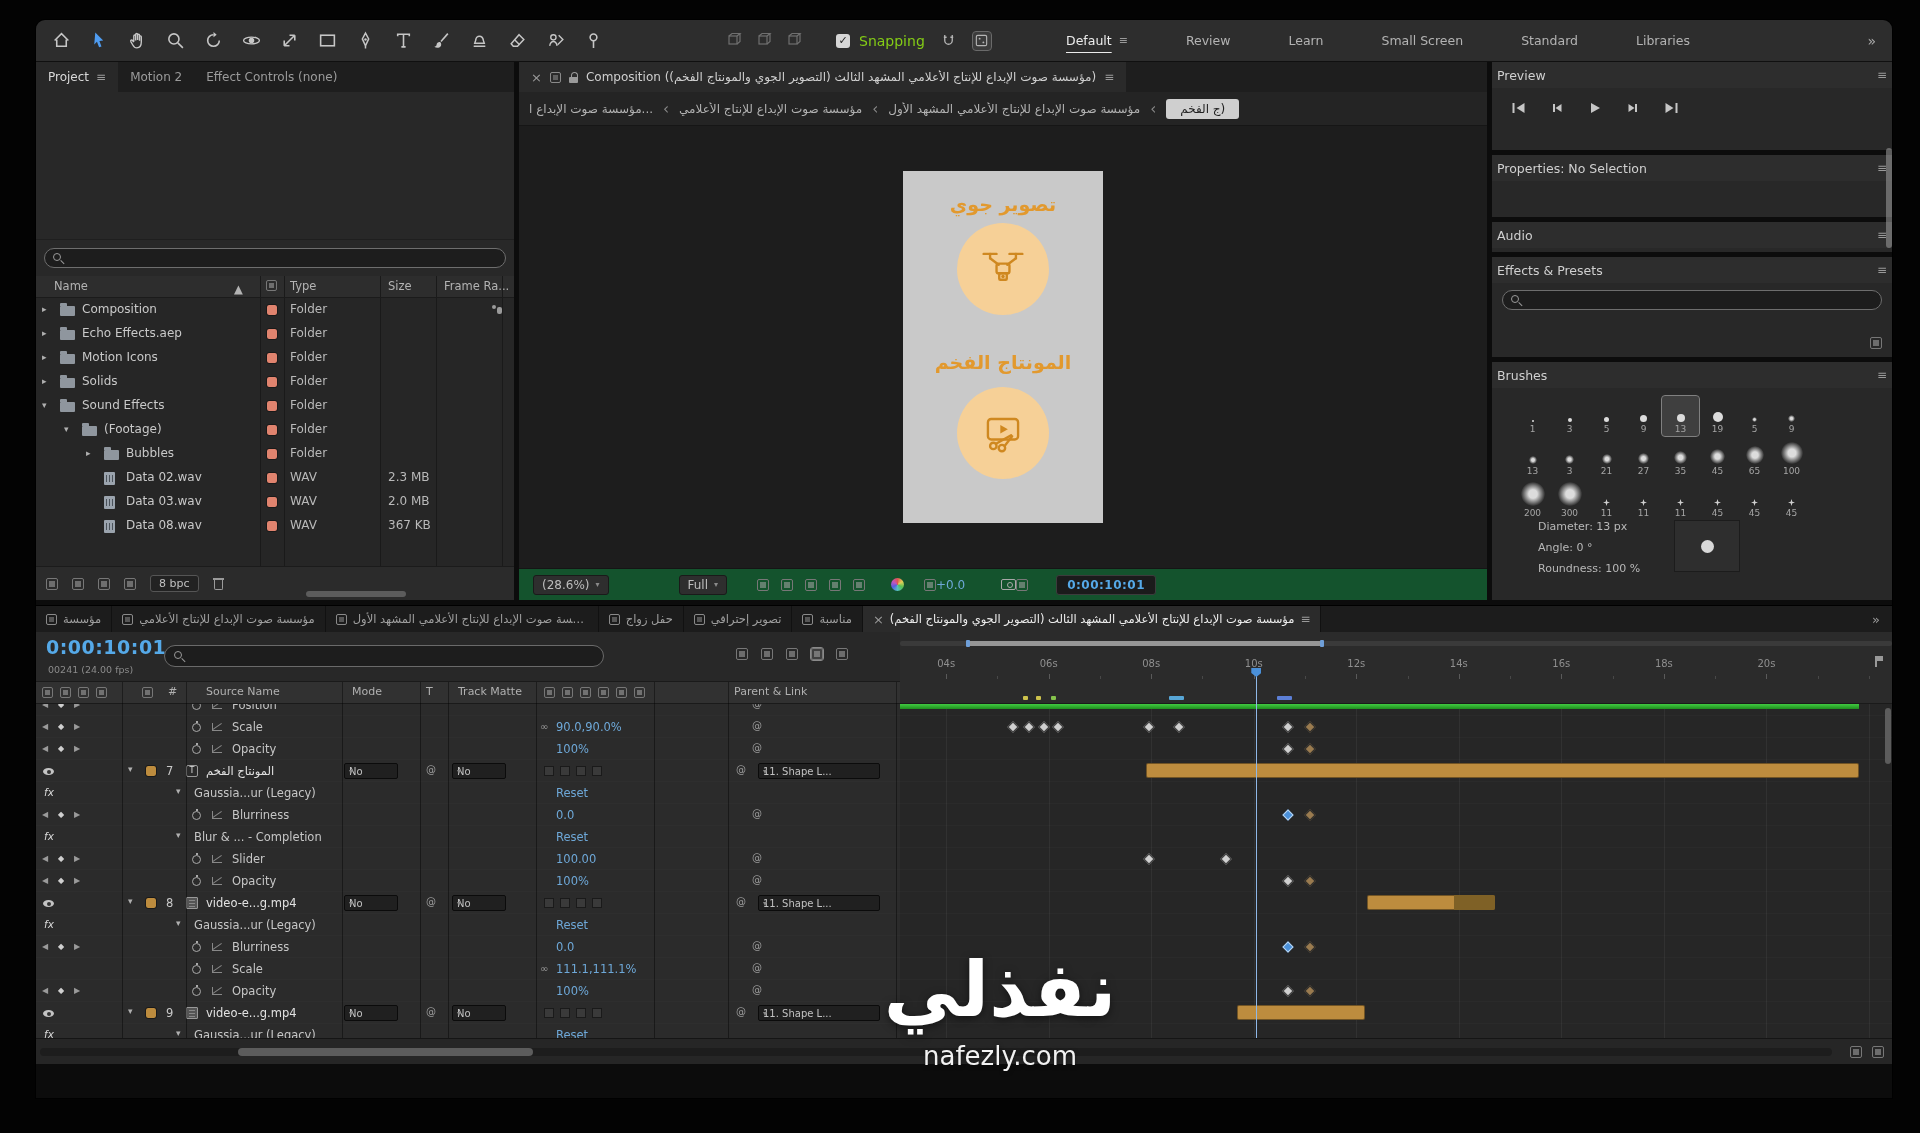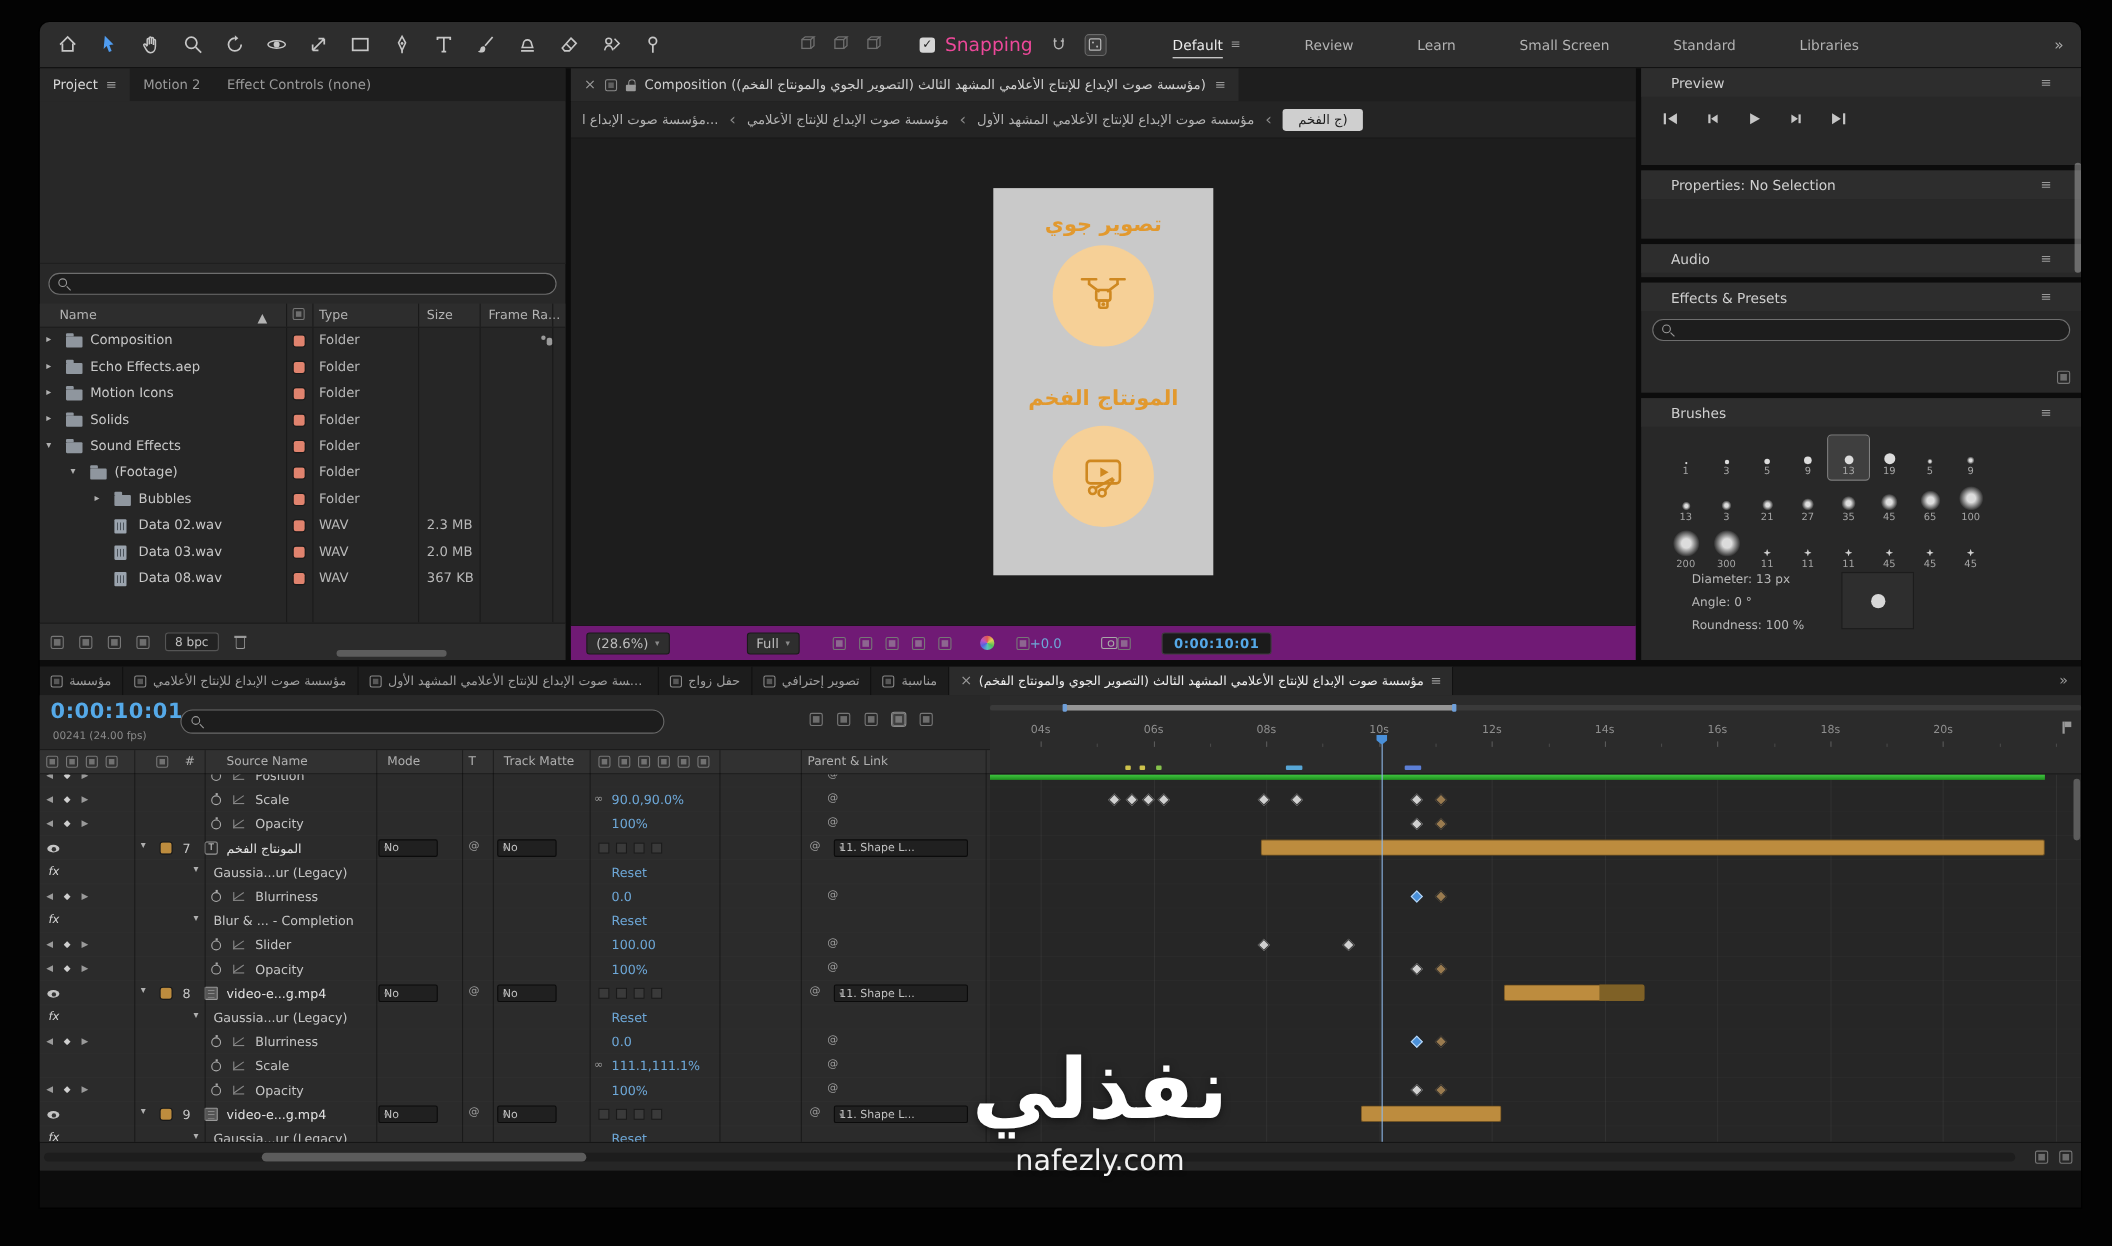--- a/index.html
+++ b/index.html
@@ -15,21 +15,21 @@
 
 #toolbar{height:42px;background:#2d2d2d;border-bottom:1px solid #101010;position:relative;display:flex;align-items:center;padding-left:10px}
 #tools{display:flex;gap:8px;align-items:center}
 .tool{width:30px;height:30px;display:flex;align-items:center;justify-content:center;border-radius:4px;color:#c6c6c6}
 .tool.active{color:#4f9cf0}
 .tool svg{width:19px;height:19px}
 #axis-tools{position:absolute;left:690px;display:flex;gap:14px;color:#6f6f6f}
 #axis-tools svg{width:16px;height:16px}
 #snap-area{position:absolute;left:800px;display:flex;align-items:center;gap:9px}
 #snap-check{width:14px;height:14px;background:#d6d6d6;border-radius:3px;color:#1d1d1d;font-size:11px;line-height:14px;text-align:center;font-weight:bold}
-#snap-label{font-size:17px;color:#ec4899}
+#snap-label{font-size:14px;color:#84cc16}
 .snapico{width:18px;height:18px;display:flex;align-items:center;justify-content:center;color:#b5b5b5;margin-left:6px}
 .snapico.on{background:#3c3c3c;outline:1px solid #6a6a6a;border-radius:3px}
 .snapico svg{width:15px;height:15px}
 #workspaces{position:absolute;left:1030px;top:0;height:100%;display:flex;align-items:center;gap:58px;font-size:12.5px;color:#b3b3b3}
 .ws{white-space:nowrap;display:flex;gap:7px;align-items:center}
 .ws.active{color:#ececec}
 .ws.active .ws-lbl{text-decoration:underline;text-underline-offset:7px}
 .ws-menu{color:#9a9a9a;font-size:11px}
 #ws-overflow{position:absolute;right:16px;color:#a9a9a9;font-size:14px}
 
@@ -88,33 +88,33 @@
 .crumb{white-space:nowrap;overflow:hidden;text-overflow:ellipsis;max-width:300px}
 .crumb.active{background:#cfcfcf;color:#1f1f1f;border-radius:3px;padding:3px 14px}
 .chev{color:#8a8a8a;font-size:15px}
 .cv{flex:1;position:relative;background:#1d1d1d}
 .comp-frame{position:absolute;left:50%;top:50%;transform:translate(-50%,-50%);width:200px;height:352px;background:#c9c9c9}
 .cv-t1,.cv-t2{position:absolute;width:100%;text-align:center;font-weight:700;font-size:19px;color:#e2992e}
 .cv-t1{top:22px}.cv-t2{top:180px}
 .cv-c{position:absolute;left:50%;transform:translateX(-50%);width:92px;height:92px;border-radius:50%;background:#f6d097;display:flex;align-items:center;justify-content:center}
 .cv-c1{top:52px}.cv-c2{top:216px}
 .cv-c svg{width:56px;height:56px;fill:none;stroke:#cf8820;stroke-width:2.2;stroke-linecap:round;stroke-linejoin:round}
-.cstatus{height:32px;background:#701a75;border-top:1px solid #151515;display:flex;align-items:center;padding:0 14px;font-size:12px;color:#bdbdbd;flex:0 0 auto}
+.cstatus{height:32px;background:#14532d;border-top:1px solid #151515;display:flex;align-items:center;padding:0 14px;font-size:12px;color:#bdbdbd;flex:0 0 auto}
 .dd{display:flex;align-items:center;gap:6px;background:#2e2e2e;border:1px solid #1a1a1a;border-radius:3px;padding:2px 8px;white-space:nowrap}
 .cd{font-size:8px;color:#8a8a8a}
 .sbgrp{display:flex;gap:12px;align-items:center}
 .i-color{width:13px;height:13px;border-radius:50%;background:conic-gradient(#e05555,#e0d055,#55c055,#55c0c0,#5560e0,#c055c0,#e05555)}
 .i-cam{width:15px;height:11px;border:1px solid #a8a8a8;border-radius:2px;position:relative}
 .i-cam::before{content:"";position:absolute;left:4.5px;top:2px;width:4px;height:4px;border:1px solid #a8a8a8;border-radius:50%}
 .expo{color:#6ea8d8}
 .tcpill{background:#1b1b1b;border:1px solid #3c3c3c;border-radius:3px;padding:2px 10px;color:#55a9e8;font-weight:700;letter-spacing:.5px;white-space:nowrap}
 
 #right{width:400px;display:flex;flex-direction:column;gap:5px;position:relative}
 .rp{background:#282828;flex:0 0 auto}
-.rhead{height:26px;display:flex;align-items:center;padding:0 27px;font-size:12.5px;color:#d0d0d0;background:#2d2d2d;gap:8px}
+.rhead{height:26px;display:flex;align-items:center;padding:0 5px;font-size:12.5px;color:#d0d0d0;background:#2d2d2d;gap:8px}
 .rhead .sp{margin-left:auto;color:#9a9a9a;font-size:12px}
 #rp-preview{height:88px}
 .transport{display:flex;gap:12px;padding:10px 0 0 14px}
 .tbtn{width:26px;height:20px;display:flex;align-items:center;justify-content:center}
 .tbtn svg{width:16px;height:12px;fill:#c6c6c6}
 #rp-props{height:62px}
 #rp-audio{height:30px}
 #rp-effects{height:100px;position:relative}
 .esearch{margin:7px 10px 0 10px;height:20px;border:1px solid #6e6e6e;border-radius:10px;background:#1d1d1d;display:flex;align-items:center;padding:0 8px;gap:6px}
 #fx-opt{position:absolute;right:10px;bottom:8px}

